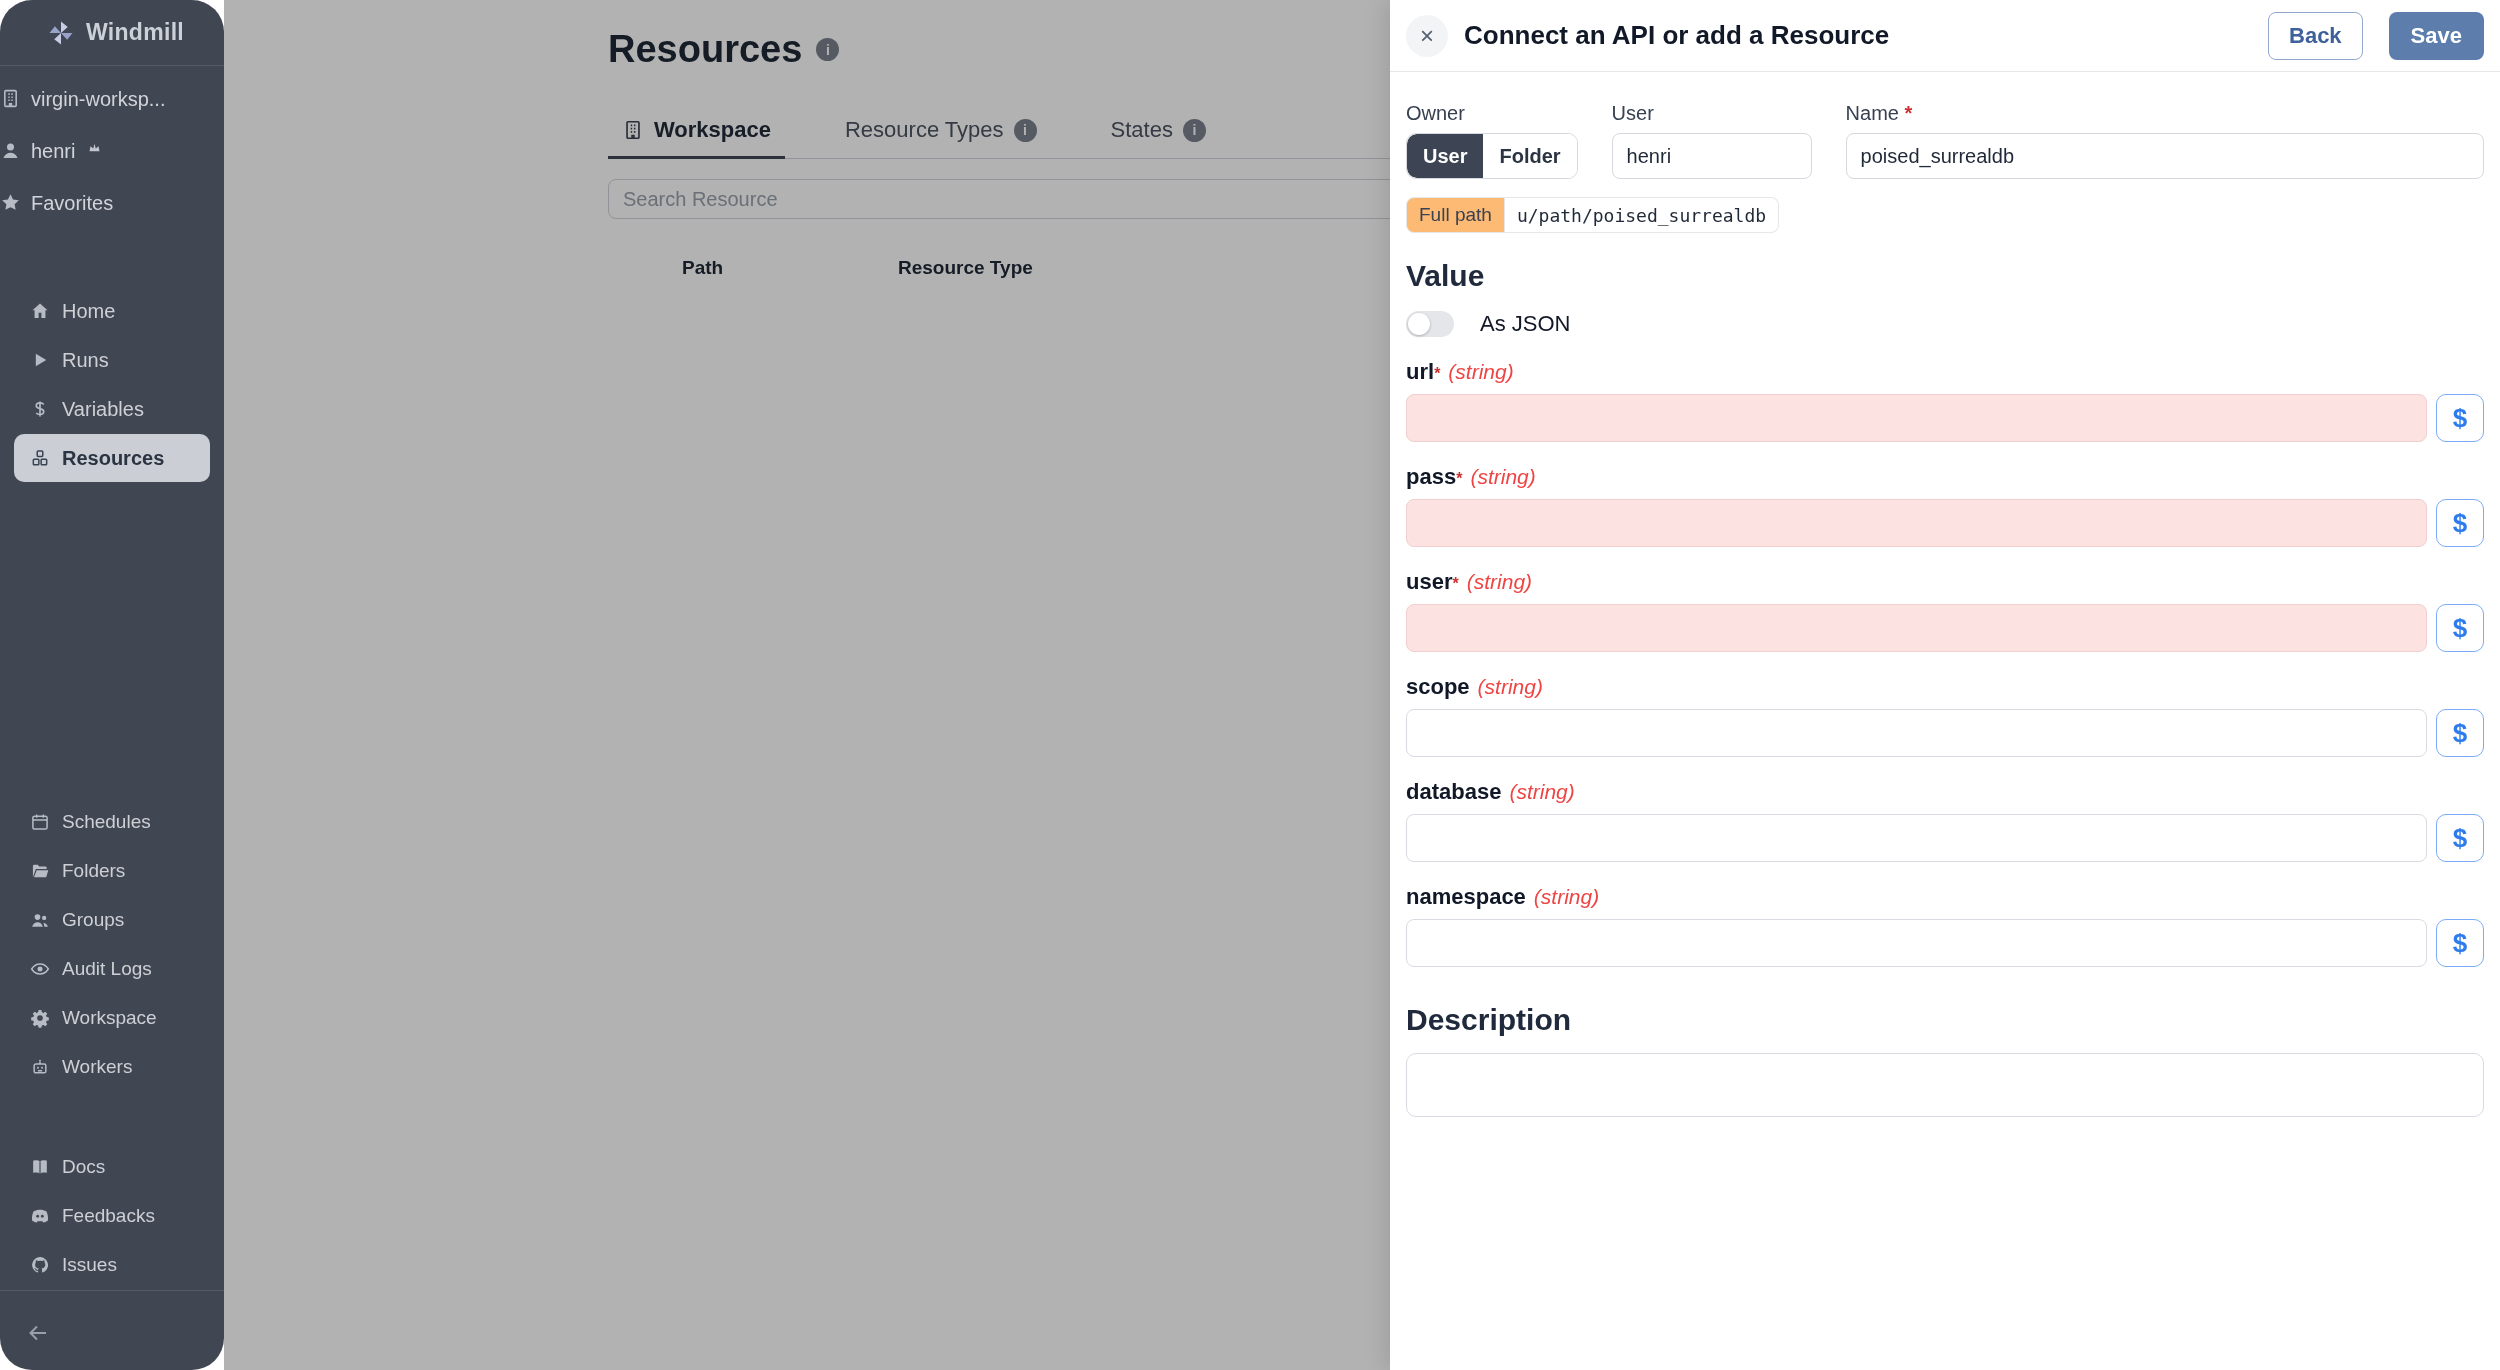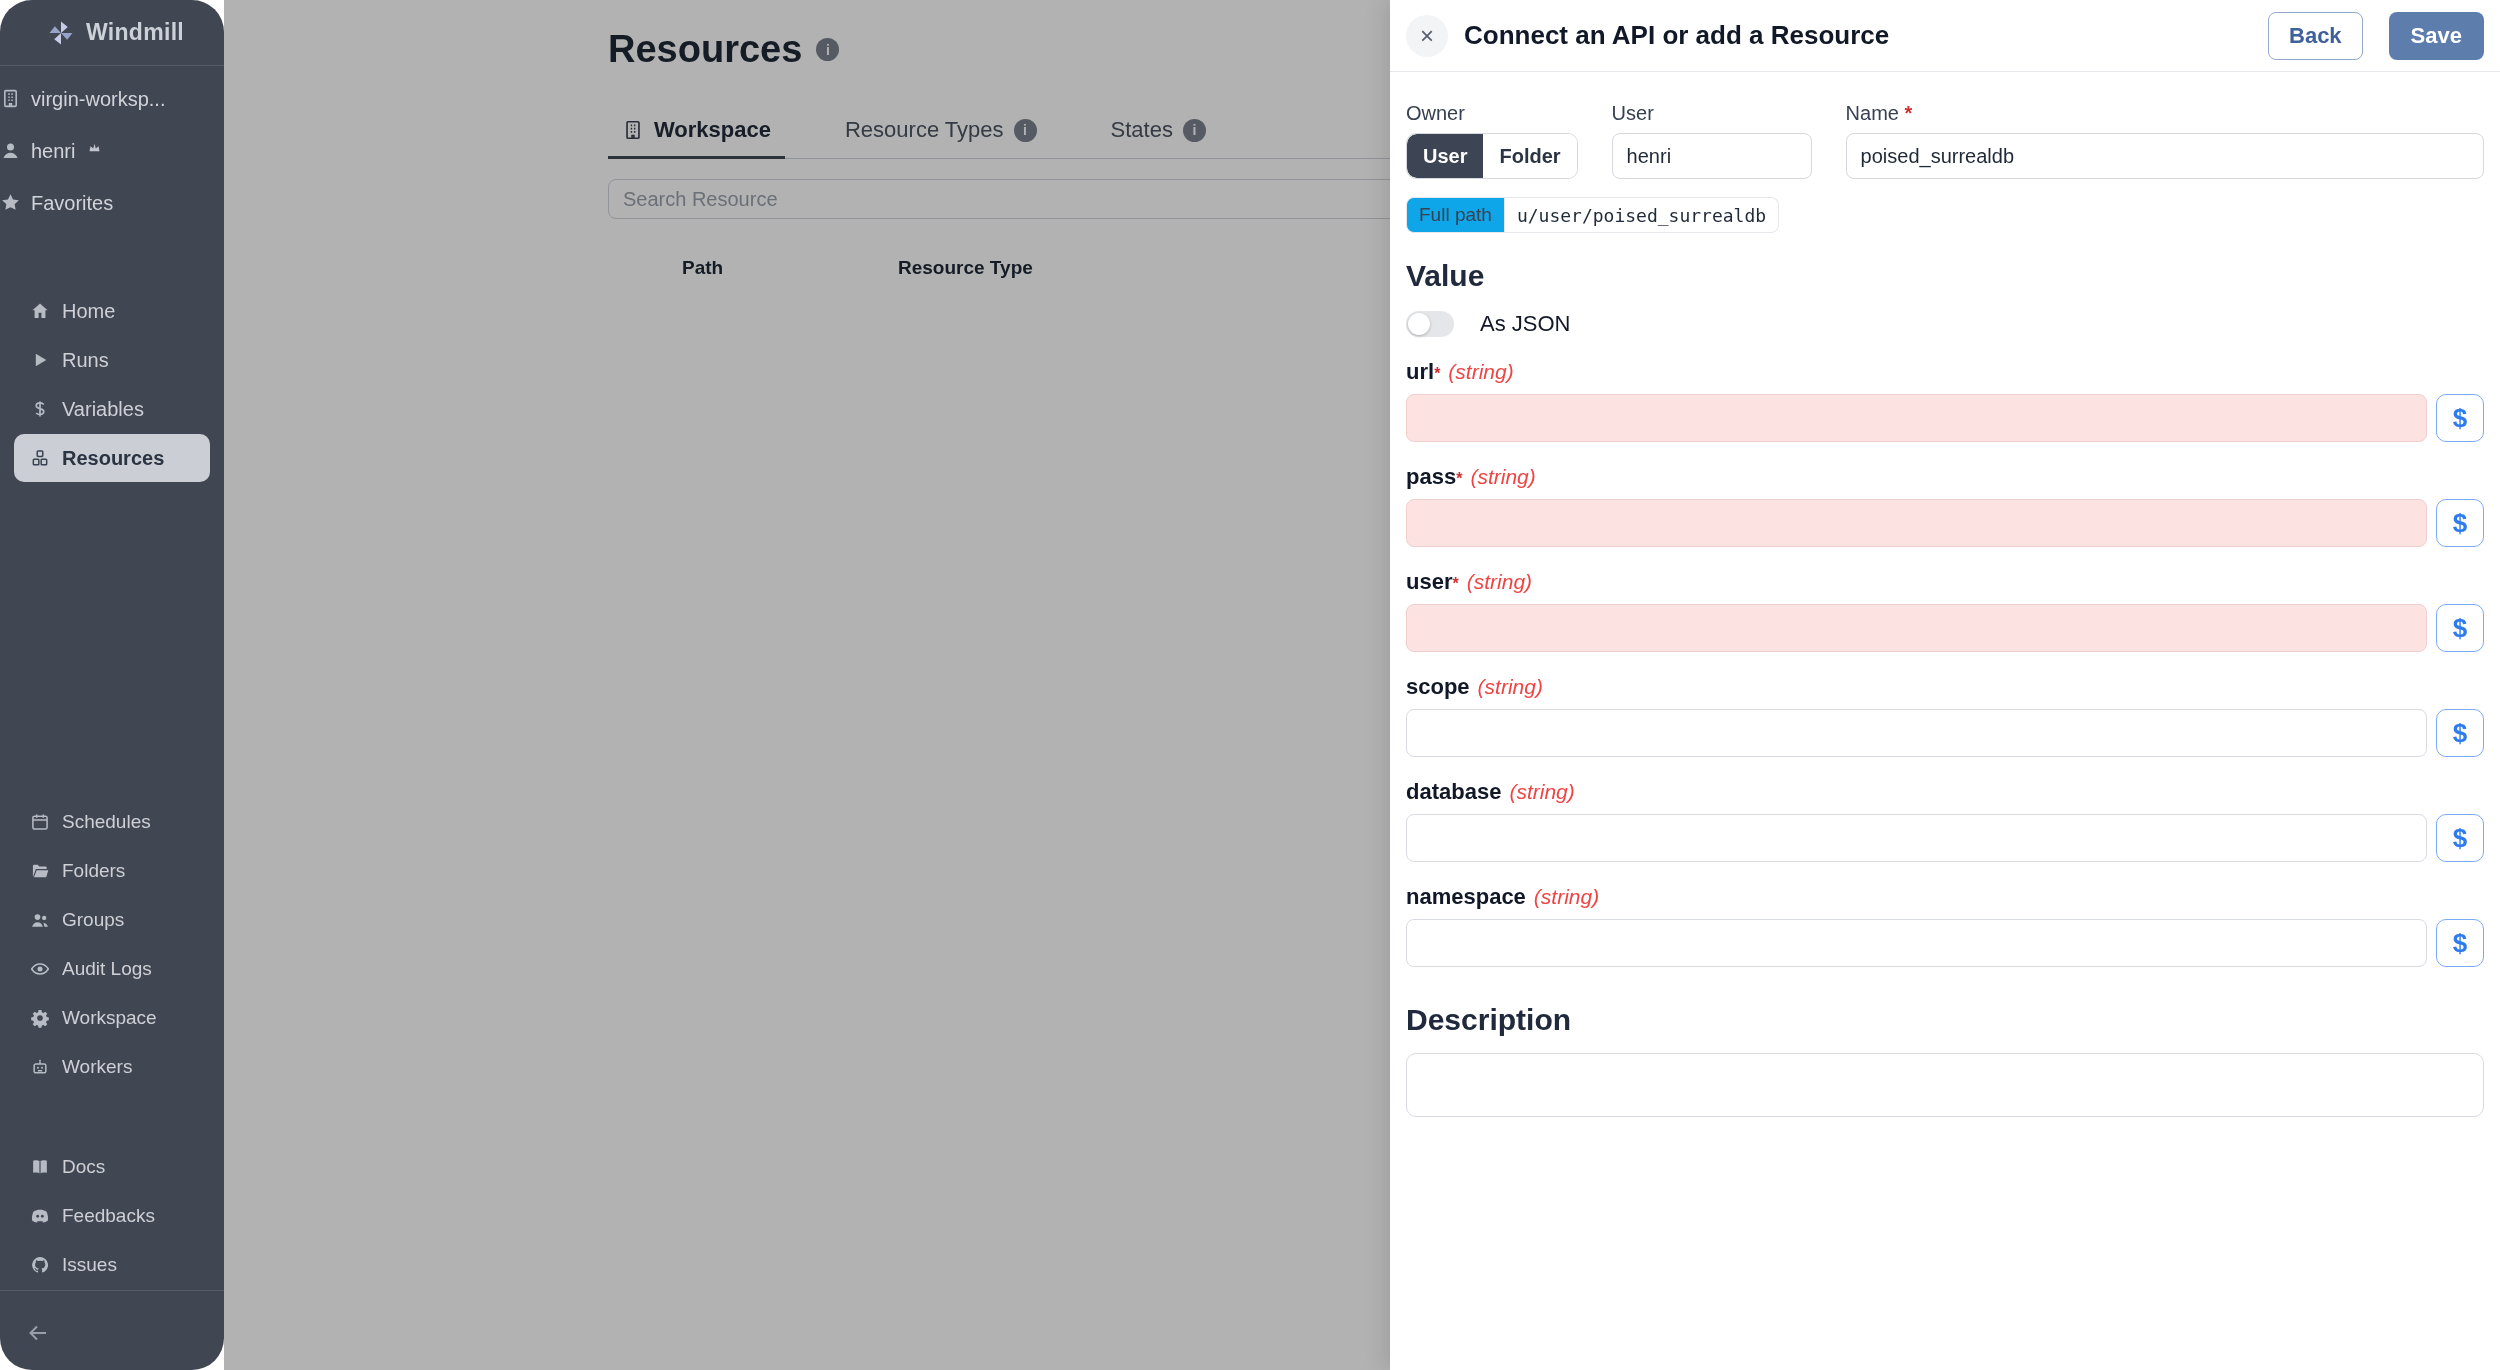--- a/index.html
+++ b/index.html
@@ -60,21 +60,21 @@
   .req{color:#cc2f2f;font-weight:700;}
   .seg-group{display:inline-flex;height:46px;border:1px solid #d5d9de;border-radius:10px;background:#fff;overflow:hidden;}
   .seg{padding:0 16px;display:flex;align-items:center;font-size:20px;font-weight:700;color:#2b3442;background:#fff;border:none;cursor:pointer;}
   .seg.active{background:#3d4554;color:#fff;border-radius:10px 0 0 10px;}
   .text-input{height:46px;border:1px solid #d5d9de;border-radius:8px;padding:0 14px;font-size:20px;color:#1f2937;outline:none;}
   .col-user .text-input{width:200px;}
   .col-name{flex:1;}
   .col-name .text-input{width:100%;}
 
   .fullpath{margin-top:18px;display:inline-flex;align-items:stretch;height:36px;font-size:19px;}
-  .fp-label{background:#0ea5e9;color:#3a4150;padding:15px 12px;display:flex;align-items:center;border:1px solid #e5e7eb;border-radius:8px 0 0 8px;}
+  .fp-label{background:#fdba74;color:#3a4150;padding:15px 12px;display:flex;align-items:center;border:1px solid #e5e7eb;border-radius:8px 0 0 8px;}
   .fp-value{border:1px solid #e5e7eb;border-left:none;border-radius:0 8px 8px 0;padding:0 12px;display:flex;align-items:center;font-family:"DejaVu Sans Mono","Liberation Mono",monospace;font-size:18px;color:#1f2937;}
 
   .sec-heading{margin:26px 0 0 0;font-size:30px;font-weight:800;color:#202a3c;}
   .asjson{margin-top:18px;display:flex;justify-content:flex-start;align-items:center;gap:26px;font-size:22px;color:#111827;}
   .toggle{width:48px;height:26px;border-radius:999px;background:#e4e6ea;position:relative;cursor:pointer;flex:none;}
   .knob{position:absolute;left:2px;top:2px;width:22px;height:22px;border-radius:50%;background:#fff;box-shadow:0 1px 3px rgba(0,0,0,0.25);}
 
   .field{margin-top:22px;}
   .field-label{display:flex;align-items:baseline;}
   .fname{font-size:22px;font-weight:700;color:#111827;}
@@ -329,21 +329,21 @@
         <label class="flabel">
           <span>Name</span>
           <span class="req">*</span>
         </label>
         <input class="text-input" value="poised_surrealdb" style="">
       </div>
     </div>
 
     <div class="fullpath">
       <span class="fp-label">Full path</span>
-      <span class="fp-value">u/user/poised_surrealdb</span>
+      <span class="fp-value">u/path/poised_surrealdb</span>
     </div>
 
     <h2 class="sec-heading">Value</h2>
 
     <div class="asjson">
       <span class="toggle">
           <span class="knob"></span>
         </span>
       <span>As JSON</span>
     </div>

